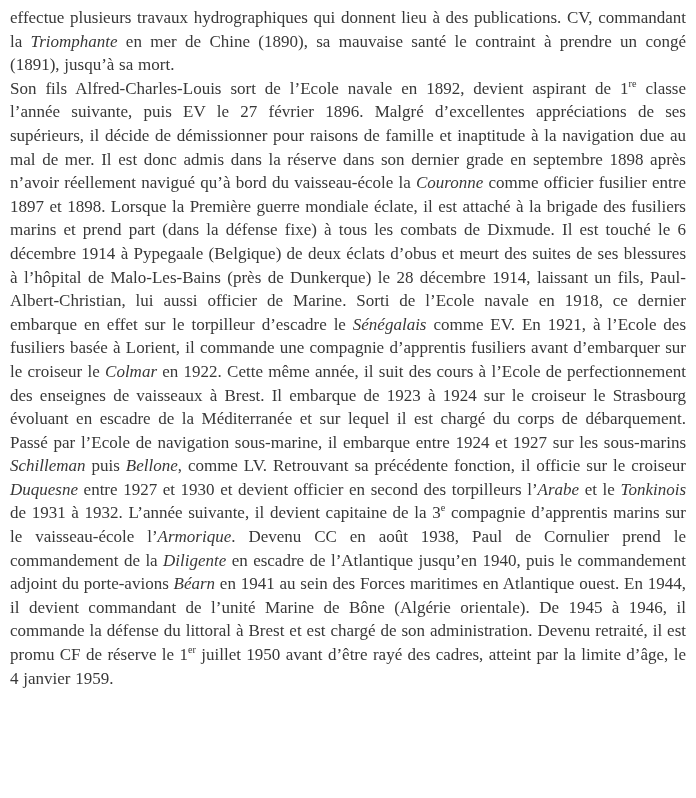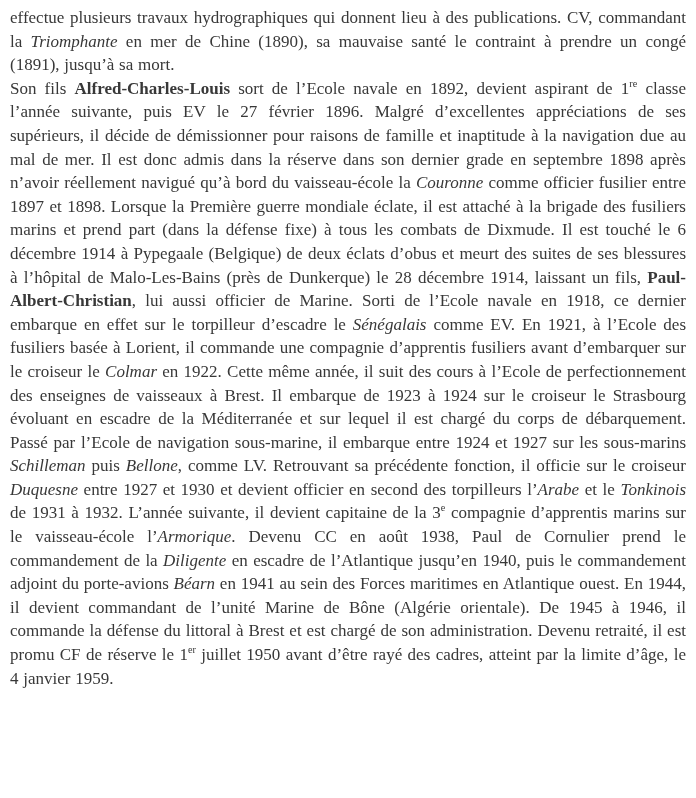--- a/index.html
+++ b/index.html
@@ -22,21 +22,21 @@
       background: #ffffff;
     }
     .para {
       margin: 0;
       text-align: justify;
       font-size: 17px;
       line-height: 23.6px;
       word-spacing: 0.5px;
     }
     .para i { font-style: italic; }
-    .para b { font-weight: bold; }
+    .para b { font-weight: normal; }
     .para sup {
       font-size: 0.6em;
       vertical-align: super;
       line-height: 0;
     }
   </style>
 </head>
 <body>
 
 <div class="page">

